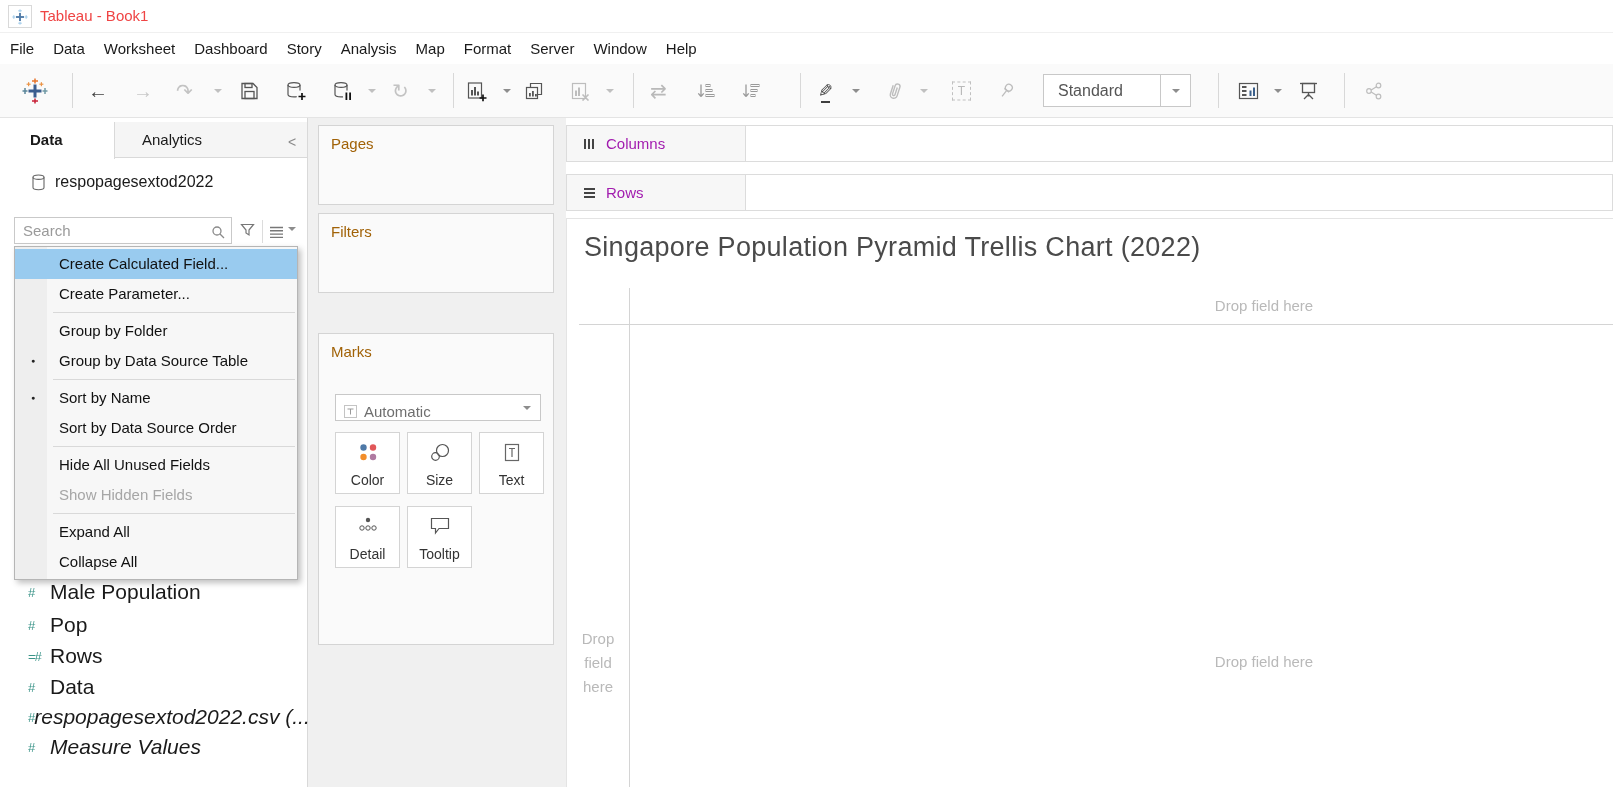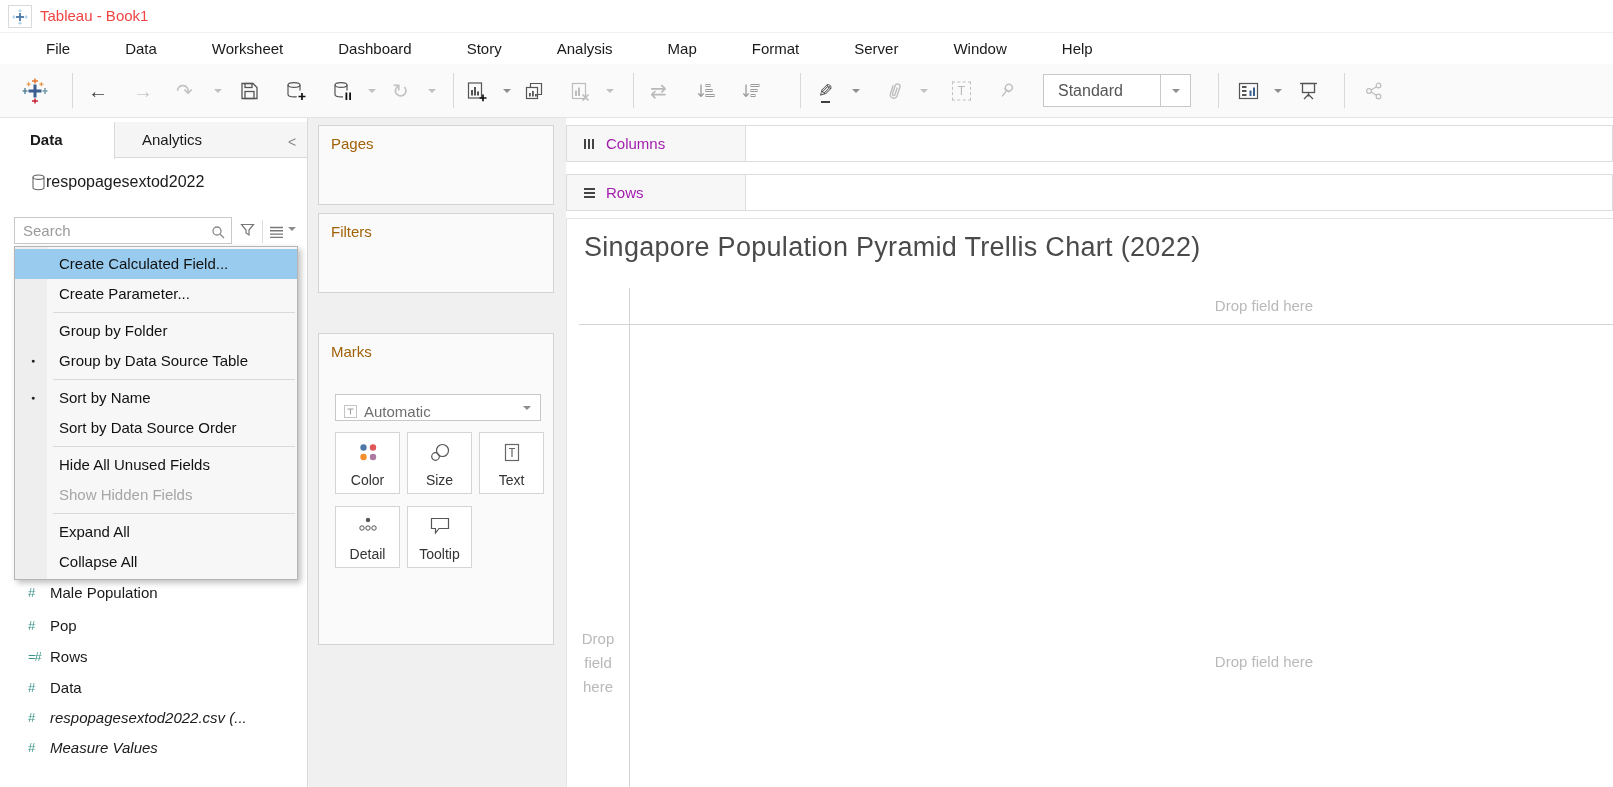--- a/index.html
+++ b/index.html
@@ -8,21 +8,21 @@
 
   
   .titlebar { position:relative; height:33px; background:#fff; border-bottom:1px solid #f0f0f0; }
   .titlebar .appicon { position:absolute; left:8px; top:5px; width:24px; height:23px;
     border:1px solid #d9d9d9; display:flex; align-items:center; justify-content:center; background:#fff;}
   .titlebar .apptitle { position:absolute; left:40px; top:7px; font-size:15px; color:#ef4444; }
 
   
   .menubar { height:31px; display:flex; align-items:center; gap:19px; padding-left:10px;
     background:#fff; font-size:15px; }
-  .menubar span { cursor:default;margin-left:36px; }
+  .menubar span { cursor:default; }
 
   
   .toolbar { position:relative; height:54px; background:#fafafa; border-bottom:1px solid #e4e4e4; }
   .tbi { position:absolute; top:50%; transform:translateY(-50%); display:flex; align-items:center; justify-content:center; }
   .tsep { position:absolute; top:9px; bottom:9px; width:1px; background:#d8d8d8; }
   .caret { width:0; height:0; border-left:4px solid transparent; border-right:4px solid transparent;
     border-top:4px solid #8d8d8d; }
   .caret.light { border-top-color:#c0c0c0; }
   .glyph { font-size:20px; line-height:1; }
   .g-back::after{content:"\2190"; color:#3f3f3f;}
@@ -49,36 +49,36 @@
   .left-pane { position:absolute; left:0; top:0; width:308px; height:100%; background:#fff;
     border-right:1px solid #d9d9d9; }
   .tabs { position:absolute; left:0; top:4px; right:0; height:36px; background:#f5f5f5;
     border-bottom:1px solid #d9d9d9; }
   .tab-data { position:absolute; left:0; top:0; width:115px; height:37px; background:#fff;
     border-right:1px solid #d9d9d9; font-weight:bold; font-size:15px; line-height:36px; padding-left:30px; z-index:2;}
   .tab-analytics { position:absolute; left:115px; top:0; width:160px; height:36px;
     font-size:15px; line-height:36px; padding-left:27px; color:#1a1a1a; }
   .pane-collapse { position:absolute; right:6px; top:8px; width:18px; height:20px; text-align:center;}
   .ds-row { position:absolute; left:0; top:40px; right:0; height:48px; display:flex;
-    align-items:center; padding-left:31px; font-size:16px; }
+    align-items:center; gap:9px; padding-left:31px; font-size:16px; }
   .search-row { position:absolute; left:0; top:97px; right:0; height:32px; }
   .search-box { position:absolute; left:14px; top:2px; width:218px; height:27px;
     border:1px solid #c9c9c9; background:#fff; }
   .search-box input { width:100%; height:100%; border:0; outline:none; padding:0 26px 0 8px;
     font-size:15px; font-family:inherit; color:#333; background:transparent;}
   .search-box input::placeholder { color:#9a9a9a; }
   .search-mag { position:absolute; right:6px; top:7px; }
   .sr-funnel { position:absolute; left:240px; top:8px; }
   .sr-div { position:absolute; left:262px; top:5px; bottom:4px; width:1px; background:#dcdcdc; }
   .sr-grid { position:absolute; left:269px; top:9px; }
   .sr-caret { position:absolute; left:288px; top:12px; }
 
   .field-row { position:absolute; left:0; right:4px; height:30px; display:flex; align-items:center; }
   .f-ico { width:22px; margin-left:28px; font-size:13px; color:#3a9488; letter-spacing:-1px; }
-  .f-label { font-size:15px; color:#1a1a1a; white-space:nowrap; }
+  .f-label { font-size:21px; color:#1a1a1a; white-space:nowrap; }
   .f-label.it { font-style:italic; }
 
   
   .ctx-menu { position:absolute; left:14px; top:128px; width:284px; z-index:30; background:#f7f7f7;
     border:1px solid #b5b5b5; box-shadow:3px 3px 6px rgba(0,0,0,.25); padding:2px 0; }
   .ctx-menu::before { content:""; position:absolute; left:0; top:0; bottom:0; width:32px; background:#eeeeee; }
   .ctx-item { position:relative; height:30px; line-height:30px; padding-left:44px; font-size:15px;
     color:#111; white-space:nowrap; }
   .ctx-item.hl { background:#99cbef; }
   .ctx-item.dis { color:#a6a6a6; }

